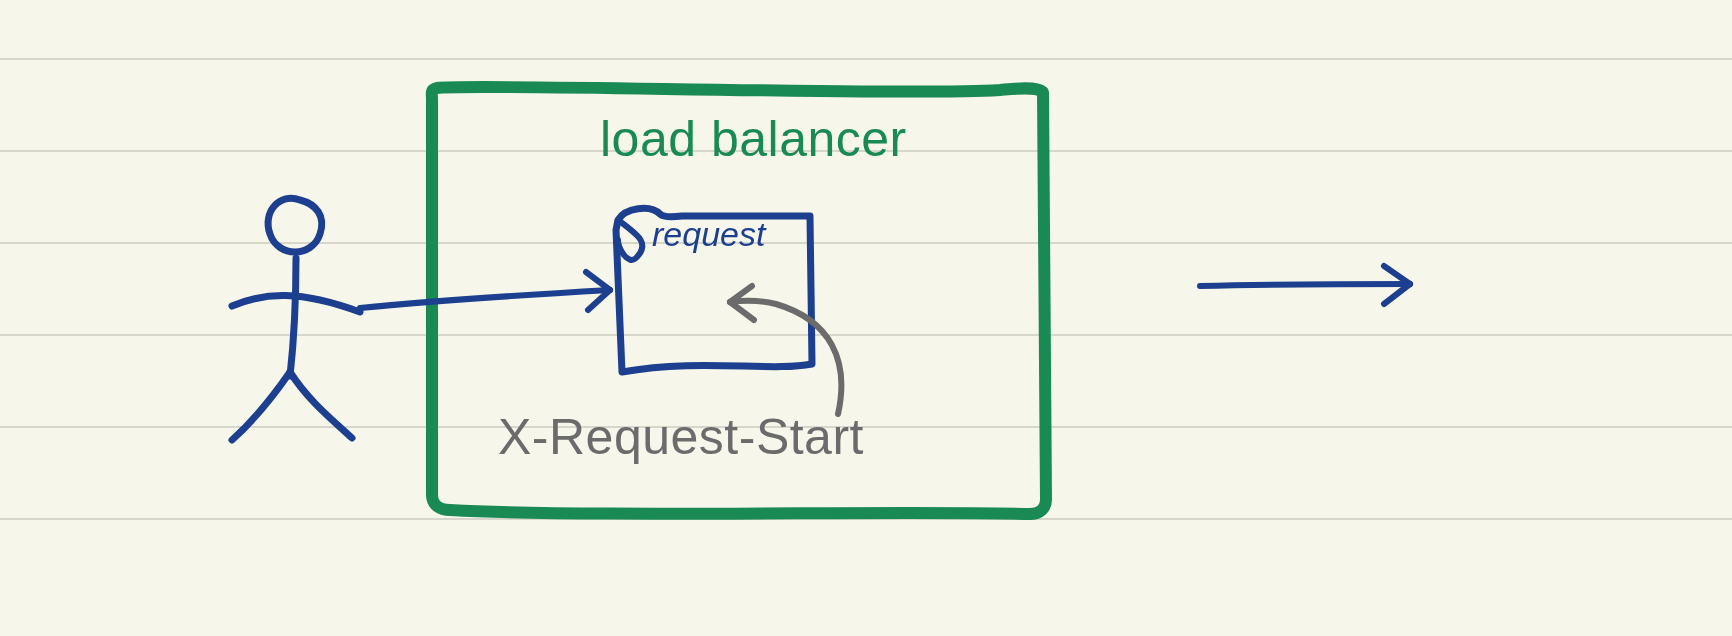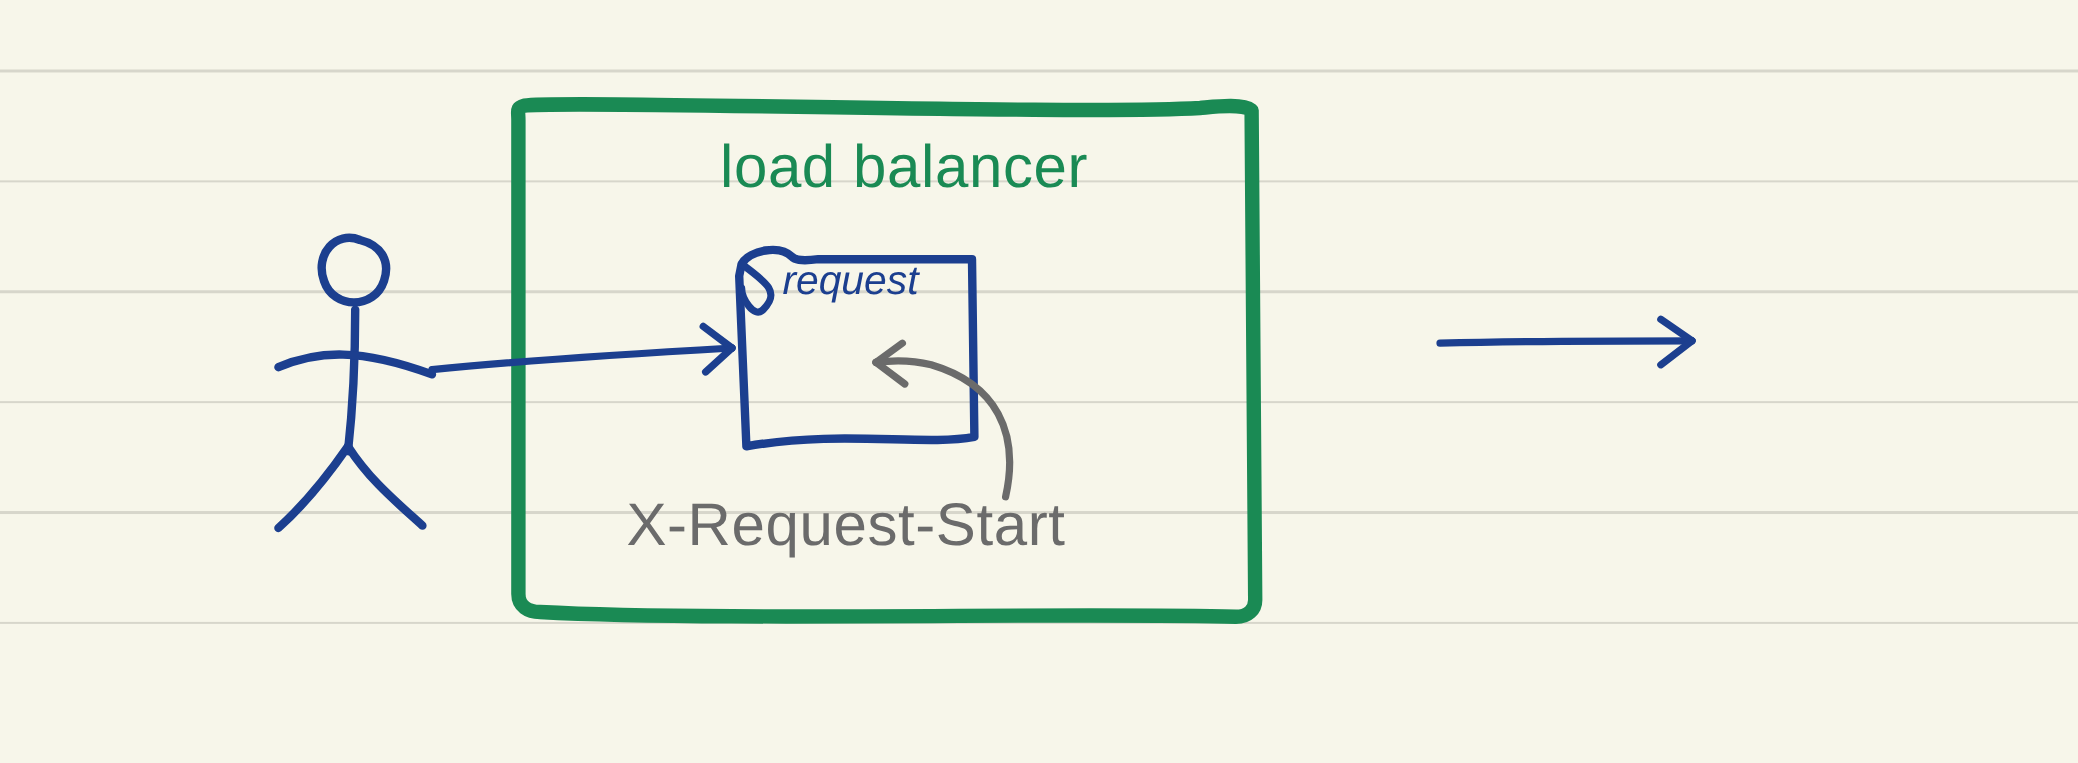--- a/index.html
+++ b/index.html
@@ -40,21 +40,21 @@
     white-space: nowrap;
     user-select: none;
   }
 
   .green-text { color:#1a8a54; }
   .blue-text  { color:#1c3f8f;text-align:right; }
   .grey-text  { color:#6b6b6b; }
 
   #lbl-load-balancer { left: 600px; top: 110px; font-size: 50px; font-weight: 400; letter-spacing: 0.5px; }
   #lbl-request       { left: 652px; top: 215px; font-size: 34px; font-style: italic; }
-  #lbl-xrs           { left: 522px; top: 408px; font-size: 50px; letter-spacing: 0.5px; }
+  #lbl-xrs           { left: 498px; top: 408px; font-size: 50px; letter-spacing: 0.5px; }
 </style>
 </head>
 <body>
 
 <div class="paper-lines"></div>
 
 <div class="layer">
 
   <svg class="ink" viewBox="0 0 1732 636">
 

